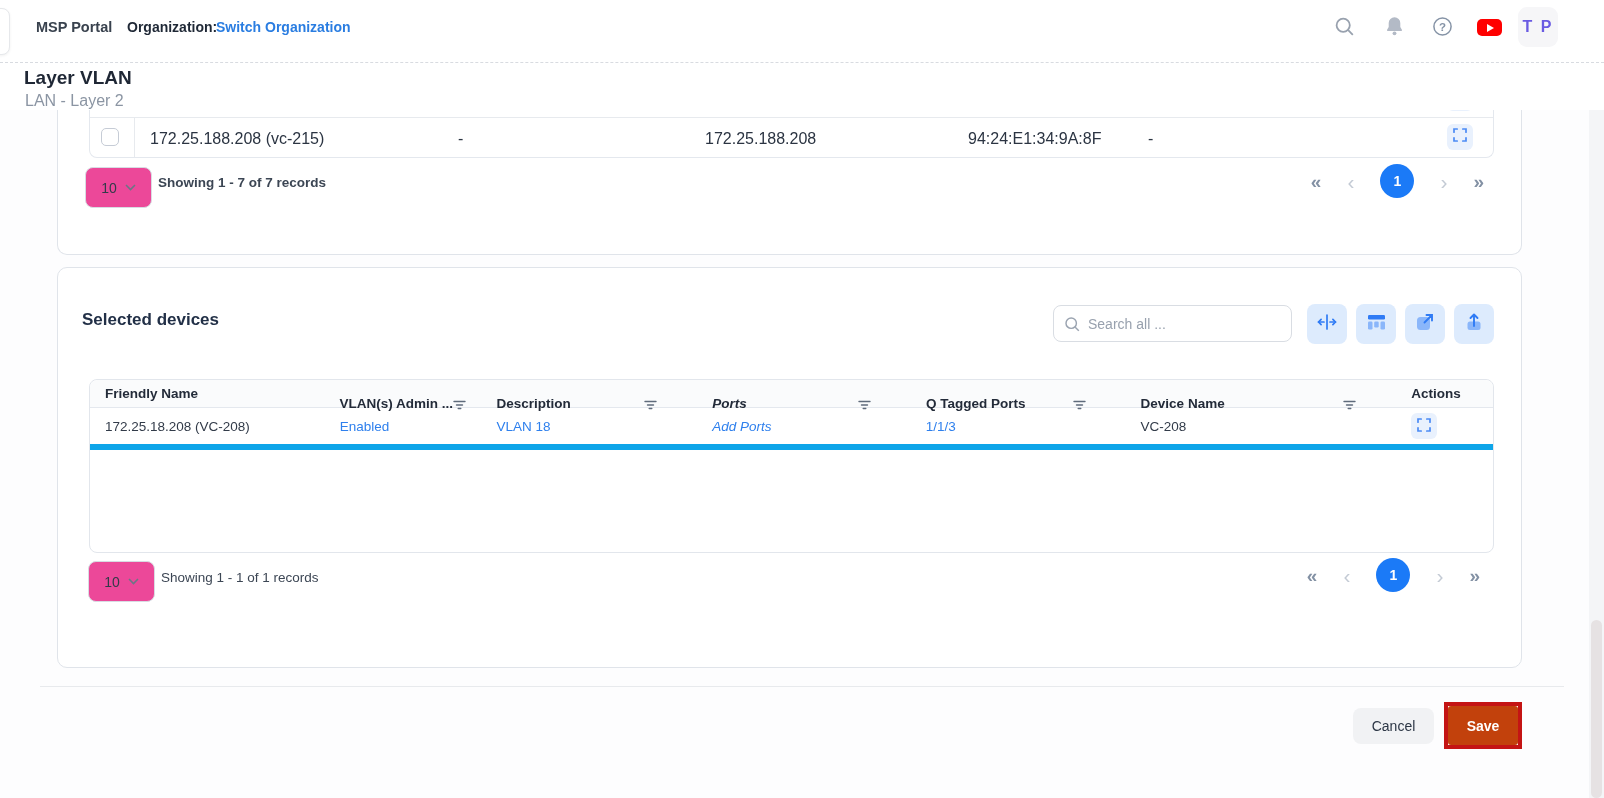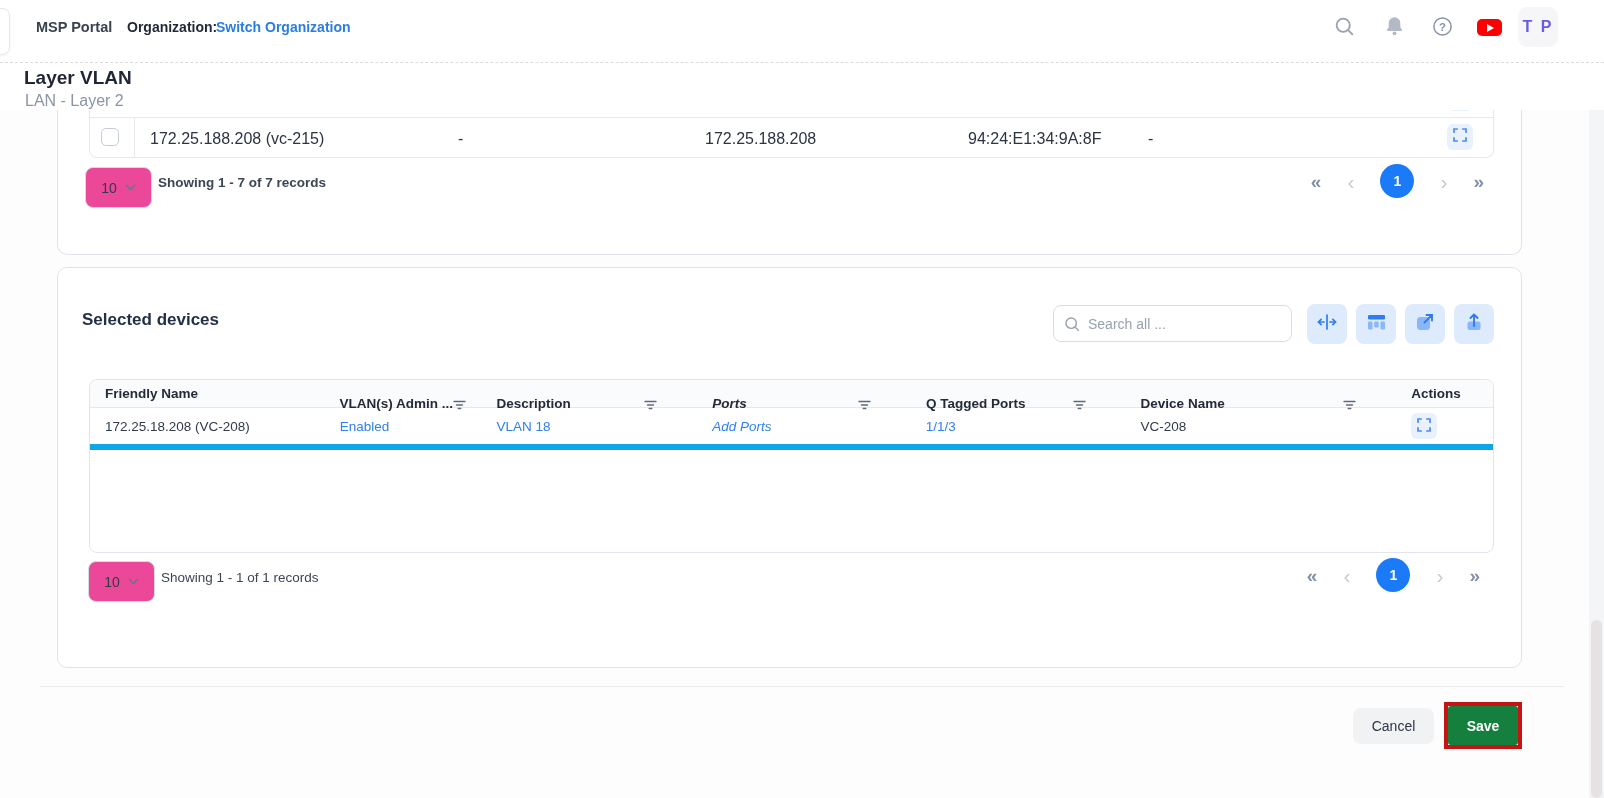--- a/index.html
+++ b/index.html
@@ -57,21 +57,21 @@
   .hcell,.rcell { padding-left:15px; display:flex; align-items:flex-end; white-space:nowrap; }
   .hcell.wfilter { justify-content:space-between; padding-right:40px;margin-top:20px; }
   .c1{width:235px;} .c2{width:157px;} .c3{width:216px;} .c4{width:214px;font-style:italic;} .c5{width:215px;} .c6{width:271px;} .c7{width:97px;}
   .blue-link { color:#2f80ed; cursor:pointer; }
   .filter-ic { cursor:pointer; display:flex; align-items:center; }
 
   
   .divider { position:absolute; left:40px; top:686px; width:1524px; border-top:1px solid #e8eaed; }
   .btn-cancel { position:absolute; left:1353px; top:708px; width:81px; height:36px; background:#f1f2f4; border:none; border-radius:8px; font-size:14px; font-weight:500; color:#2c3645; font-family:"Liberation Sans", sans-serif; cursor:pointer; }
   .save-annot { position:absolute; left:1444px; top:702px; width:78px; height:47px; border:4px solid #c41414; display:flex; align-items:center; justify-content:center; }
-  .btn-save { width:70px; height:39px; background:#15803d; border:none; border-radius:3px; font-size:14px; font-weight:600; color:#fff; font-family:"Liberation Sans", sans-serif; cursor:pointer; }
+  .btn-save { width:70px; height:39px; background:#c2410c; border:none; border-radius:3px; font-size:14px; font-weight:600; color:#fff; font-family:"Liberation Sans", sans-serif; cursor:pointer; }
 
   
   .scrollbar { position:absolute; right:0; top:100px; width:15px; height:698px; background:#f4f5f7; }
   .scroll-thumb { position:absolute; right:2px; top:520px; width:11px; height:178px; background:#e6e2e3; border-radius:6px; cursor:pointer; }
 </style>
 </head>
 <body>
 
 <div class="stage">
 

